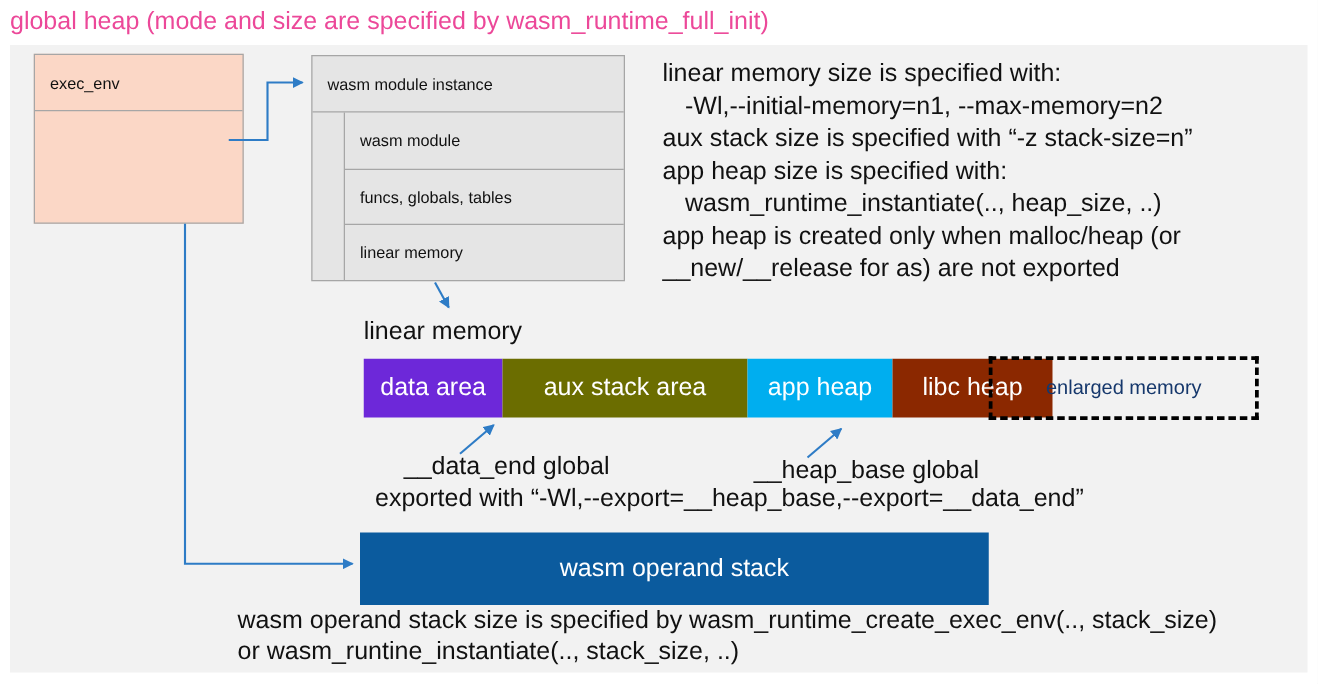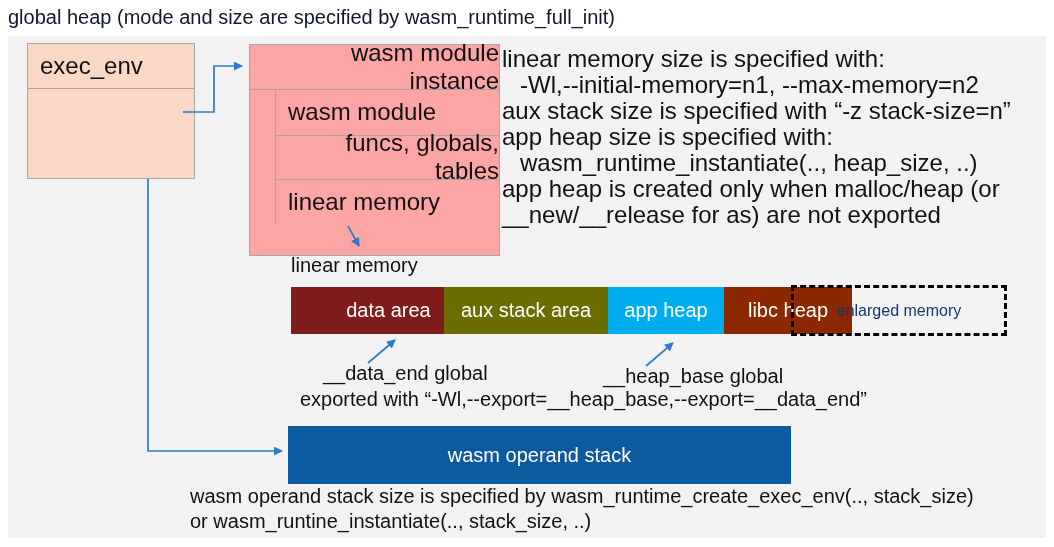--- a/index.html
+++ b/index.html
@@ -9,48 +9,48 @@
     height: 547px;
     overflow: hidden;
     font-family: "Liberation Sans", "DejaVu Sans", sans-serif;
     color: #111111;
     background: #ffffff;
   }
   .title {
     position: absolute;
     left: 8px; top: 6px;
     font-size: 20px;
-    color: #0f172a;
+    color: #ec4899;
     white-space: nowrap;
   }
   .panel {
     position: absolute;
     left: 8px; top: 36px;
     width: 1038px; height: 502px;
     background: #f2f2f2;
     z-index: 0;
   }
   
   .struct-box {
     position: absolute;
     border: 1px solid #a6a6a6;
     box-sizing: border-box;
     z-index: 1;
-    font-size: 24px;
+    font-size: 13px;
     text-align: right;
   }
   .exec-env {
     left: 27px; top: 43px;
     width: 168px; height: 136px;
     background: #fbd7c6;
   }
   .module-instance {
     left: 249px; top: 44px;
-    width: 251px; height: 212px;
-    background: #fca5a5;
+    width: 251px; height: 181px;
+    background: #e5e5e5;
   }
   .struct-header {
     height: 45px;
     display: flex; align-items: center;
     padding-left: 12px;
     border-bottom: 1px solid #a6a6a6;
     box-sizing: border-box;
   }
   .struct-rows {
     margin-left: 25px;
@@ -60,23 +60,23 @@
     height: 44.5px;
     display: flex; align-items: center;
     padding-left: 12px;
     box-sizing: border-box;
   }
   .struct-row + .struct-row { border-top: 1px solid #a6a6a6; }
 
   
   .notes {
     position: absolute;
-    left: 502px; top: 46px;
-    z-index: 1;
-    font-size: 24px;
+    left: 530px; top: 46px;
+    z-index: 1;
+    font-size: 20px;
     line-height: 26px;
     white-space: nowrap;
   }
   .notes .indent { padding-left: 18px; }
 
   
   .lm-label {
     position: absolute;
     left: 291px; top: 254px;
     font-size: 20px;
@@ -89,22 +89,22 @@
     display: flex;
     z-index: 1;
   }
   .seg {
     height: 47px;
     display: flex; align-items: center; justify-content: center;
     color: #ffffff;
     font-size: 20px;
     white-space: nowrap;
   }
-  .seg-data  { width: 111px; background: #7f1d1d; padding-left: 42px; }
-  .seg-aux   { width: 164px; background: #6b6d00; }
+  .seg-data  { width: 111px; background: #6d28d9; }
+  .seg-aux   { width: 196px; background: #6b6d00; }
   .seg-app   { width: 116px; background: #00aeef; }
   .seg-libc  { width: 128px; background: #8b2800; }
   .seg-enlarged {
     position: absolute;
     left: 791px; top: 285px;
     width: 216px; height: 51px;
     border: 3px dashed #000000;
     box-sizing: border-box;
     display: flex; align-items: center; justify-content: center;
     color: #16386c;

